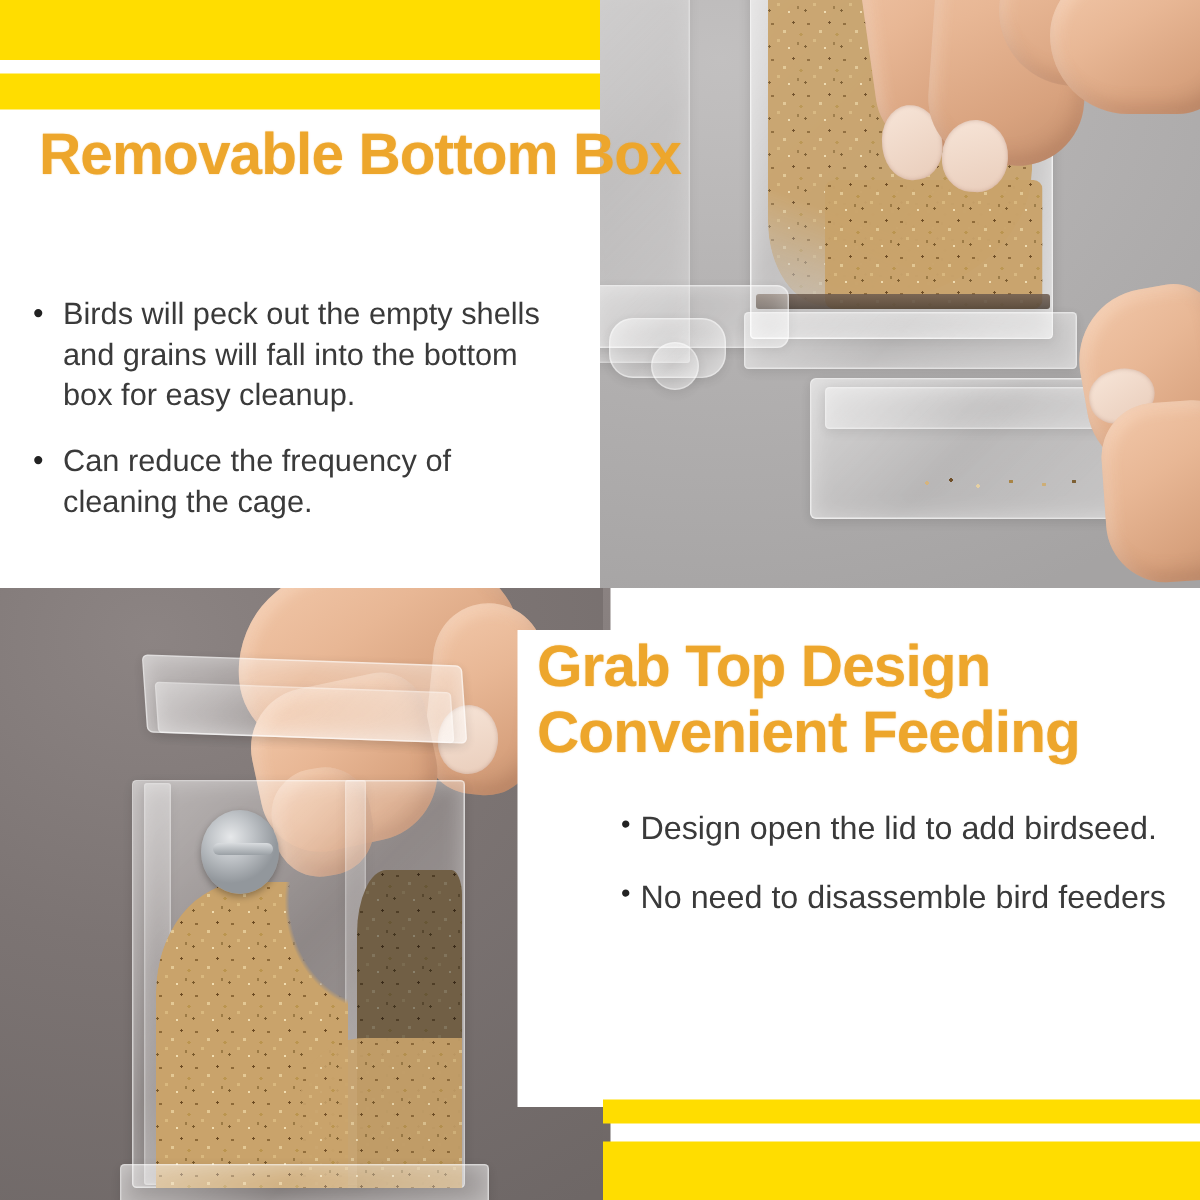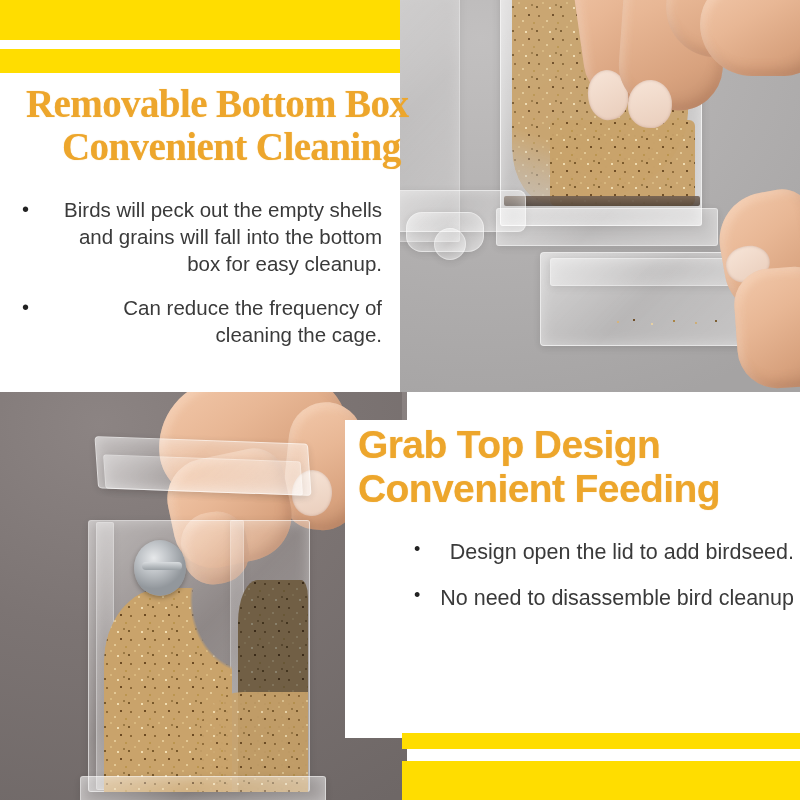--- a/index.html
+++ b/index.html
@@ -87,42 +87,41 @@
     color:#eda62c;
     font-weight:700;
     letter-spacing:-0.6px;
     line-height:1.0;
     text-shadow:0 0 1px rgba(237,166,44,.6);
     white-space:nowrap;
   }
   #headline-top{
     left:26px;top:84px;width:520px;
     font-size:39px;
-    font-family:Liberation Serif, serif;
   }
   #headline-top .l2{display:block;margin-left:36px;margin-top:4px;}
 
   #headline-bottom{
     left:358px;top:425px;width:460px;
     font-size:39px;
   }
   #headline-bottom .l1{display:block;}
   #headline-bottom .l2{display:block;margin-top:5px;}
 
   .bullets{position:absolute;color:#3a3a3a;}
   #bullets-top{left:22px;top:196px;width:360px;font-size:20.5px;line-height:1.32;}
   #bullets-bottom{left:414px;top:538px;width:380px;font-size:21.5px;line-height:1.33;}
 
   .bullet-item{display:flex;margin-bottom:17px;}
   .bullet-dot{
     flex:0 0 auto;color:#222;font-size:20px;line-height:1.3;
   }
   #bullets-top .bullet-dot{width:20px;}
   #bullets-bottom .bullet-dot{width:13px;font-size:18px;}
-  .bullet-text{flex:1 1 auto;text-align:right;}
+  .bullet-text{flex:1 1 auto;}
 </style>
 </head>
 <body>
 
 <div class="canvas">
 
   <div class="photo" id="photo-top-right">
 
     <div class="acrylic" style="left:-12px;top:-10px;width:70px;height:250px;border-radius:2px;opacity:.55;"></div>
     <div class="acrylic" style="left:100px;top:-12px;width:200px;height:236px;border-radius:3px;"></div>
@@ -201,21 +200,20 @@
     <div class="acrylic" style="left:80px;top:384px;width:244px;height:26px;border-radius:3px;opacity:.85;"></div>
   </div>
 
   <div class="card" id="card-top-left">
     <div class="stripe" id="stripe-top-thick"></div>
     <div class="stripe" id="stripe-top-thin"></div>
   </div>
 
   <div class="headline" id="headline-top">
     <span class="l1">Removable Bottom Box</span>
-    <span class="l2">Convenient Cleaning</span>
   </div>
 
   <div class="bullets" id="bullets-top">
     <div class="bullet-item">
       <span class="bullet-dot">•</span>
       <span class="bullet-text">Birds will peck out the empty shells and grains will fall into the bottom box for easy cleanup.</span>
     </div>
     <div class="bullet-item">
       <span class="bullet-dot">•</span>
       <span class="bullet-text">Can reduce the frequency of cleaning the cage.</span>
@@ -229,20 +227,20 @@
     <span class="l2">Convenient Feeding</span>
   </div>
 
   <div class="bullets" id="bullets-bottom">
     <div class="bullet-item">
       <span class="bullet-dot">•</span>
       <span class="bullet-text">Design open the lid to add birdseed.</span>
     </div>
     <div class="bullet-item">
       <span class="bullet-dot">•</span>
-      <span class="bullet-text">No need to disassemble bird cleanup</span>
+      <span class="bullet-text">No need to disassemble bird feeders</span>
     </div>
   </div>
 
   <div class="stripe" id="stripe-bottom-thin"></div>
   <div class="stripe" id="stripe-bottom-thick"></div>
 
 </div>
 
 </body></html>

